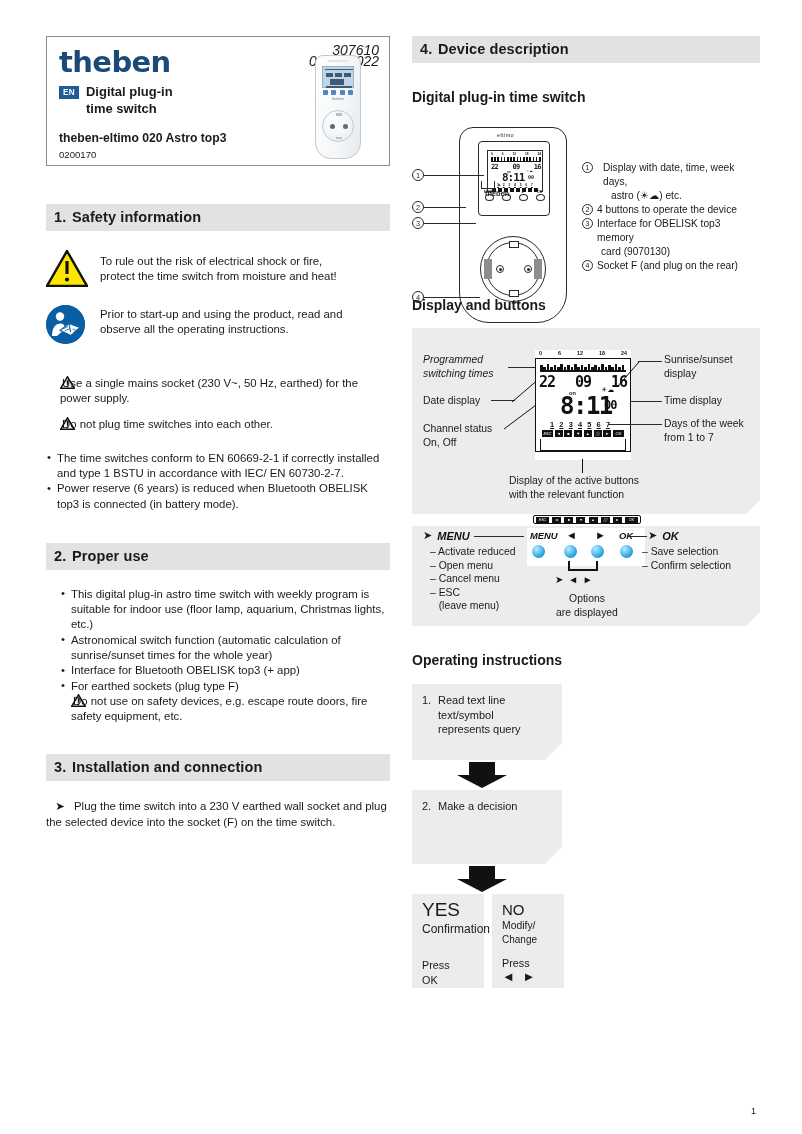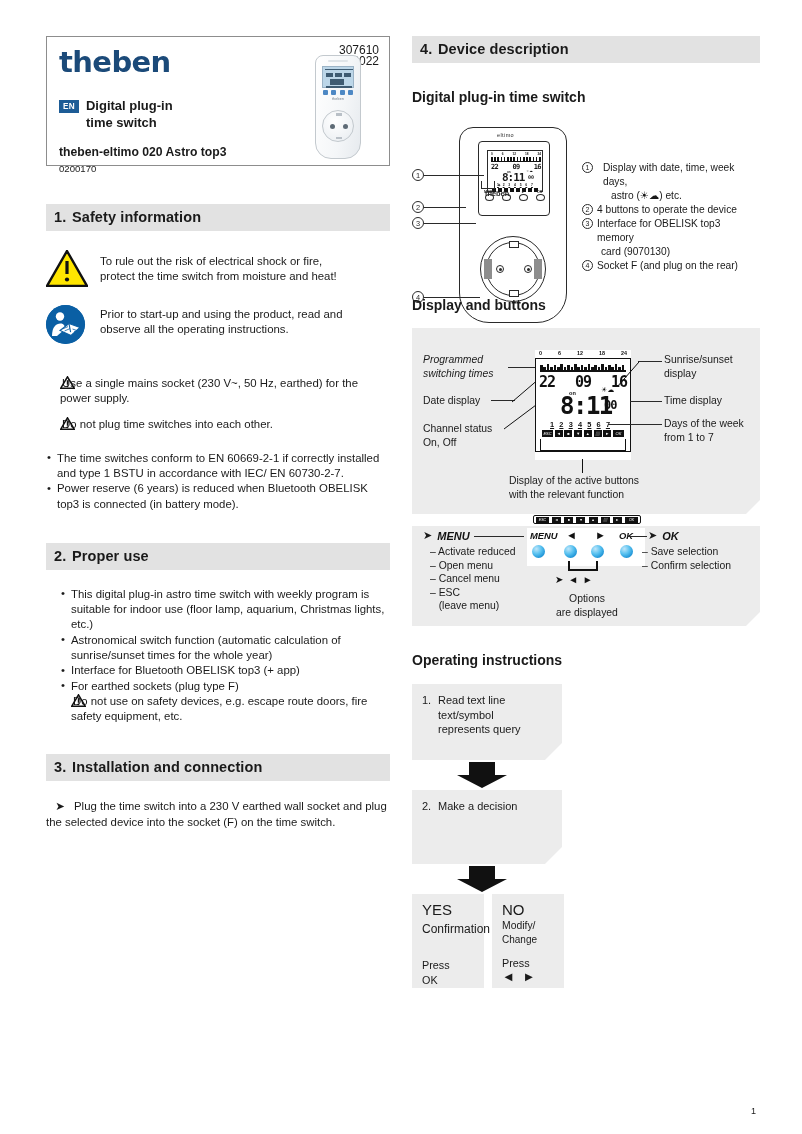--- a/index.html
+++ b/index.html
@@ -45,23 +45,23 @@
     position: relative;
     padding: 10px 10px 0 12px;
   }
   .logo {
     font-size: 29px; font-weight: bold; color: #1b4a79;
     letter-spacing: -0.6px; line-height: 30px;
     font-family: "DejaVu Sans", sans-serif;
   }
   .codes {
     position: absolute; right: 10px; top: 8px;
-    text-align: right; font-size: 12px; line-height: 10.5px; color: #1a1a1a;
-  }
-  .prodrow { display: flex; margin-top: 20px; }
+    text-align: right; font-size: 14px; line-height: 10.5px; color: #1a1a1a; font-style: italic;
+  }
+  .prodrow { display: flex; margin-top: 6px; }
   .enbadge {
     background: #1d5c96; color: #fff; font-size: 8.2px; font-weight: bold;
     padding: 2px 4px 2px 4px; height: 13px; line-height: 9px;
     margin-top: 3px; margin-right: 7px; letter-spacing: .3px;
   }
   .prodname { font-size: 13px; font-weight: bold; line-height: 17px; }
   .prodmodel { font-size: 12.2px; font-weight: bold; margin-top: 14px; }
   .prodart  { font-size: 9.6px; margin-top: 4px; }
 
   
@@ -679,21 +679,21 @@
     </div>
 
     <div class="downarrow" style="margin-left:45px; margin-top:1px;">
       <svg width="54" height="28" viewBox="0 0 54 28">
         <polygon points="12,1 38,1 38,14 50,14 25,27 0,14 12,14" fill="#111"></polygon>
       </svg>
     </div>
 
     <div style="display:flex; gap:8px; margin-top:1px;">
       <div class="fbox" style="width:72px; height:94px;">
-        <div style="font-size:15px;">YES</div>
+        <div style="font-size:19px;">YES</div>
         <div style="font-size:12px;margin-top:4px;">Confirmation</div>
         <div style="font-size:10.8px;margin-top:22px;">Press</div>
         <div style="font-size:10.8px;">OK</div>
       </div>
       <div class="fbox" style="width:72px; height:94px;">
         <div style="font-size:15px;">NO</div>
         <div style="font-size:10.4px;margin-top:1px;">Modify/</div>
         <div style="font-size:10px;">Change</div>
         <div style="font-size:10.8px;margin-top:8px;">Press</div>
         <div style="font-size:13px;letter-spacing:2px;">◄  ►</div>

